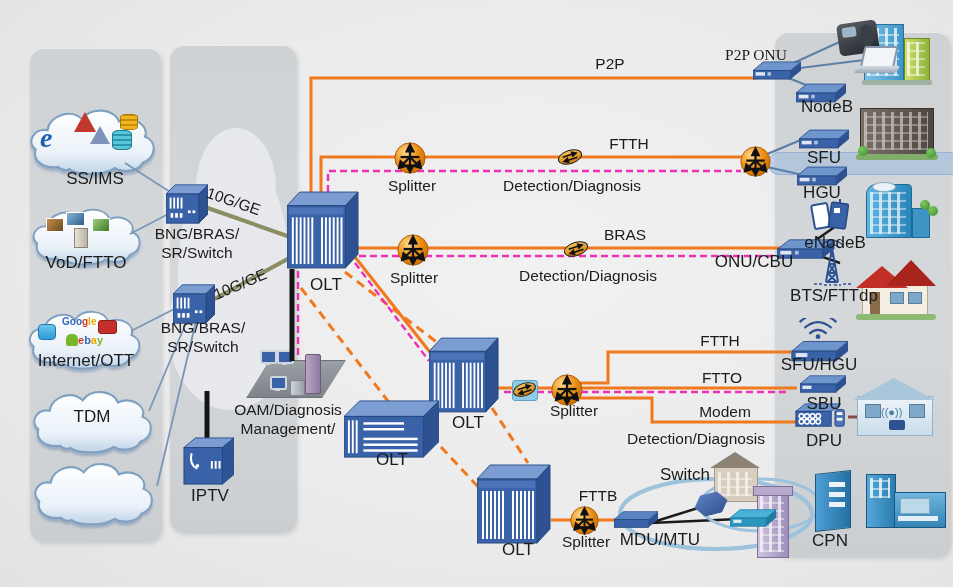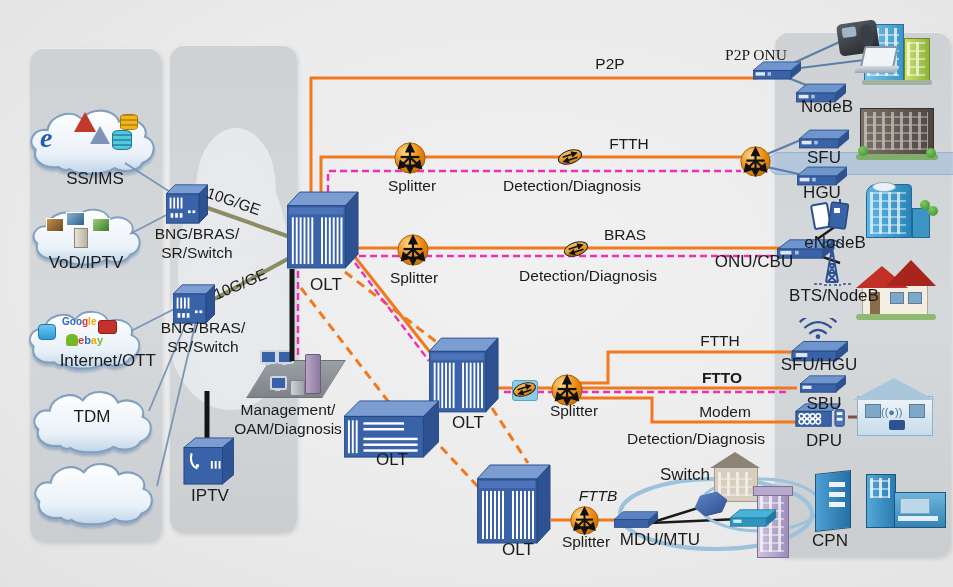--- a/index.html
+++ b/index.html
@@ -148,33 +148,33 @@
 
   <div class="cloud" style="left:30px;top:206px;">
     <svg viewBox="0 0 120 64" width="114" height="60">
       <path d="M28 56 C14 58 4 50 7 40 C-2 32 6 20 18 22 C20 8 40 2 50 12 C58 0 80 2 84 14 C98 8 112 18 108 28 C120 32 118 48 106 52 C102 60 88 62 80 57 C70 64 46 64 38 58 C34 60 30 58 28 56 Z" fill="url(#cldg)" stroke="#7fa0c0" stroke-width="2"></path>
     </svg>
     <div class="abs" style="left:16px;top:12px;width:16px;height:12px;background:linear-gradient(135deg,#c98c4a,#6b4a23);border:1px solid #fff;"></div>
     <div class="abs" style="left:36px;top:6px;width:17px;height:12px;background:linear-gradient(135deg,#89b4d6,#2c5d8a);border:1px solid #fff;"></div>
     <div class="abs" style="left:62px;top:12px;width:16px;height:12px;background:linear-gradient(135deg,#9fcf7a,#3a7a2a);border:1px solid #fff;"></div>
     <div class="abs" style="left:44px;top:22px;width:12px;height:18px;background:linear-gradient(90deg,#e8e3d8,#b9b2a2);border:1px solid #8d8574;"></div>
   </div>
-  <div class="lbl big" style="left:30px;top:254px;width:112px;">VoD/IPTV</div>
+  <div class="lbl big" style="left:30px;top:254px;width:112px;">VoD/FTTO</div>
 
   <div class="cloud" style="left:22px;top:308px;">
     <svg viewBox="0 0 120 64" width="126" height="62">
       <path d="M28 56 C14 58 4 50 7 40 C-2 32 6 20 18 22 C20 8 40 2 50 12 C58 0 80 2 84 14 C98 8 112 18 108 28 C120 32 118 48 106 52 C102 60 88 62 80 57 C70 64 46 64 38 58 C34 60 30 58 28 56 Z" fill="url(#cldg)" stroke="#7fa0c0" stroke-width="2"></path>
     </svg>
     <div class="abs" style="left:16px;top:16px;width:16px;height:14px;border-radius:4px;background:linear-gradient(180deg,#6ec6ef,#2e9ad6);border:1px solid #1b7ab0;"></div>
     <div class="abs" style="left:40px;top:8px;font:bold 10px 'Liberation Sans',sans-serif;color:#3468c0;">Goo<span style="color:#d33b2c">g</span><span style="color:#f0a800">le</span></div>
     <div class="abs" style="left:76px;top:12px;width:17px;height:12px;border-radius:3px;background:#c4302b;border:1px solid #8d1f1b;"></div>
     <div class="abs" style="left:44px;top:26px;width:12px;height:12px;border-radius:5px 5px 2px 2px;background:#77b82a;"></div>
     <div class="abs" style="left:56px;top:26px;font:bold 11px 'Liberation Sans',sans-serif;"><span style="color:#d33b2c">e</span><span style="color:#3468c0">b</span><span style="color:#f0a800">a</span><span style="color:#77b82a">y</span></div>
   </div>
-  <div class="lbl big" style="left:32px;top:352px;width:124px;text-align:right;">Internet/OTT</div>
+  <div class="lbl big" style="left:24px;top:352px;width:124px;">Internet/OTT</div>
 
   <div class="cloud" style="left:28px;top:388px;">
     <svg viewBox="0 0 120 64" width="130" height="66">
       <path d="M28 56 C14 58 4 50 7 40 C-2 32 6 20 18 22 C20 8 40 2 50 12 C58 0 80 2 84 14 C98 8 112 18 108 28 C120 32 118 48 106 52 C102 60 88 62 80 57 C70 64 46 64 38 58 C34 60 30 58 28 56 Z" fill="url(#cldg)" stroke="#7fa0c0" stroke-width="2"></path>
     </svg>
   </div>
   <div class="lbl big" style="left:28px;top:408px;width:128px;">TDM</div>
 
   <div class="cloud" style="left:28px;top:460px;">
     <svg viewBox="0 0 120 64" width="132" height="66">
@@ -247,22 +247,22 @@
   </div>
   <div class="lbl big" style="left:180px;top:487px;width:60px;">IPTV</div>
 
   <div class="platform" style="left:258px;top:360px;width:74px;height:36px;"></div>
   <div class="monitor" style="left:260px;top:350px;"></div>
   <div class="monitor" style="left:277px;top:350px;"></div>
   <div class="monitor" style="left:270px;top:376px;"></div>
   <div class="tower" style="left:305px;top:354px;width:14px;height:38px;z-index:4;"></div>
   <div class="tower" style="left:290px;top:380px;width:13px;height:14px;background:linear-gradient(90deg,#cfd4da,#9aa0a8);border-color:#7d848c;z-index:4;"></div>
   <div class="lbl two" style="left:222px;top:400px;width:132px;">
+    <div>OAM/Diagnosis</div>
     <div>Management/</div>
-    <div>OAM/Diagnosis</div>
   </div>
 
   <div class="dev" style="left:287px;top:190px;">
     <svg viewBox="0 0 74 82" width="72" height="80">
       <polygon points="0,16 13,2 73,2 60,16" fill="#7b9dd2" stroke="#2d5191"></polygon>
       <polygon points="60,16 73,2 73,66 60,80" fill="#2d5191" stroke="#24487f"></polygon>
       <rect x="0" y="16" width="60" height="64" fill="#3a62a8" stroke="#24487f"></rect>
       <rect x="2" y="18" width="56" height="7" fill="#4d74b8"></rect>
       <g fill="#fff">
           <rect x="5" y="28" width="2" height="48"></rect>
@@ -476,23 +476,23 @@
           </g>
         </g>
       </svg>
   </div>
   <div class="lbl" style="left:616px;top:430px;width:160px;">Detection/Diagnosis</div>
 
   <div class="lbl" style="left:580px;top:55px;width:60px;">P2P</div>
   <div class="lbl" style="left:594px;top:135px;width:70px;">FTTH</div>
   <div class="lbl" style="left:590px;top:226px;width:70px;">BRAS</div>
   <div class="lbl" style="left:688px;top:332px;width:64px;">FTTH</div>
-  <div class="lbl" style="left:690px;top:369px;width:64px;font-weight:bold;">FTTO</div>
+  <div class="lbl" style="left:690px;top:369px;width:64px;">FTTO</div>
   <div class="lbl" style="left:690px;top:403px;width:70px;">Modem</div>
-  <div class="lbl" style="left:568px;top:487px;width:60px;font-style:italic;">FTTB</div>
+  <div class="lbl" style="left:568px;top:487px;width:60px;">FTTB</div>
 
   <div class="dev" style="left:753px;top:60px;">
     <svg viewBox="0 0 56 24" width="48" height="21">
         <polygon points="0,12 12,2 56,2 44,12" fill="#6f95cd" stroke="#2d5191"></polygon>
         <polygon points="44,12 56,2 56,12 44,22" fill="#2d5191"></polygon>
         <rect x="0" y="12" width="44" height="10" fill="#3a62a8" stroke="#24487f"></rect>
         <rect x="3" y="14" width="11" height="4" fill="#fff" opacity=".85"></rect>
         <rect x="17" y="14" width="4" height="4" fill="#fff" opacity=".6"></rect>
       </svg>
   </div>
@@ -563,21 +563,21 @@
 
   <div class="dev" style="left:810px;top:240px;">
     <svg viewBox="0 0 44 46" width="44" height="46" fill="none" stroke="#2d5191" stroke-width="2">
       <path d="M16 42 L22 8 L28 42 M16 42 H28 M17.5 33 H26.5 M19 24 H25 M20.5 16 H23.5"></path>
       <path d="M17.5 33 L26.5 42 M26.5 33 L17.5 42 M19 24 L25 33 M25 24 L19 33"></path>
       <path d="M14 8 q8 -7 16 0" stroke-width="1.6"></path>
       <path d="M11 5 q11 -9 22 0" stroke-width="1.6"></path>
       <path d="M4 44 h8 M14 45 h7 M24 45 h7 M33 44 h8" stroke-dasharray="3 2" stroke-width="1.6"></path>
     </svg>
   </div>
-  <div class="lbl big" style="left:782px;top:287px;width:104px;">BTS/NodeB</div>
+  <div class="lbl big" style="left:782px;top:287px;width:104px;">BTS/FTTdp</div>
 
   <div class="dev" style="left:788px;top:318px;">
     <svg viewBox="0 0 62 46" width="60" height="45">
       <g fill="none" stroke="#2d5191" stroke-width="2.2">
         <path d="M22 16 q9 -8 18 0"></path>
           <path d="M17 10 q14 -12 28 0"></path>
           <path d="M12 4 q19 -17 38 0"></path>
       </g>
       <circle cx="31" cy="19" r="2.4" fill="#2d5191"></circle>
       <polygon points="4,34 16,24 62,24 50,34" fill="#6f95cd" stroke="#2d5191"></polygon>

